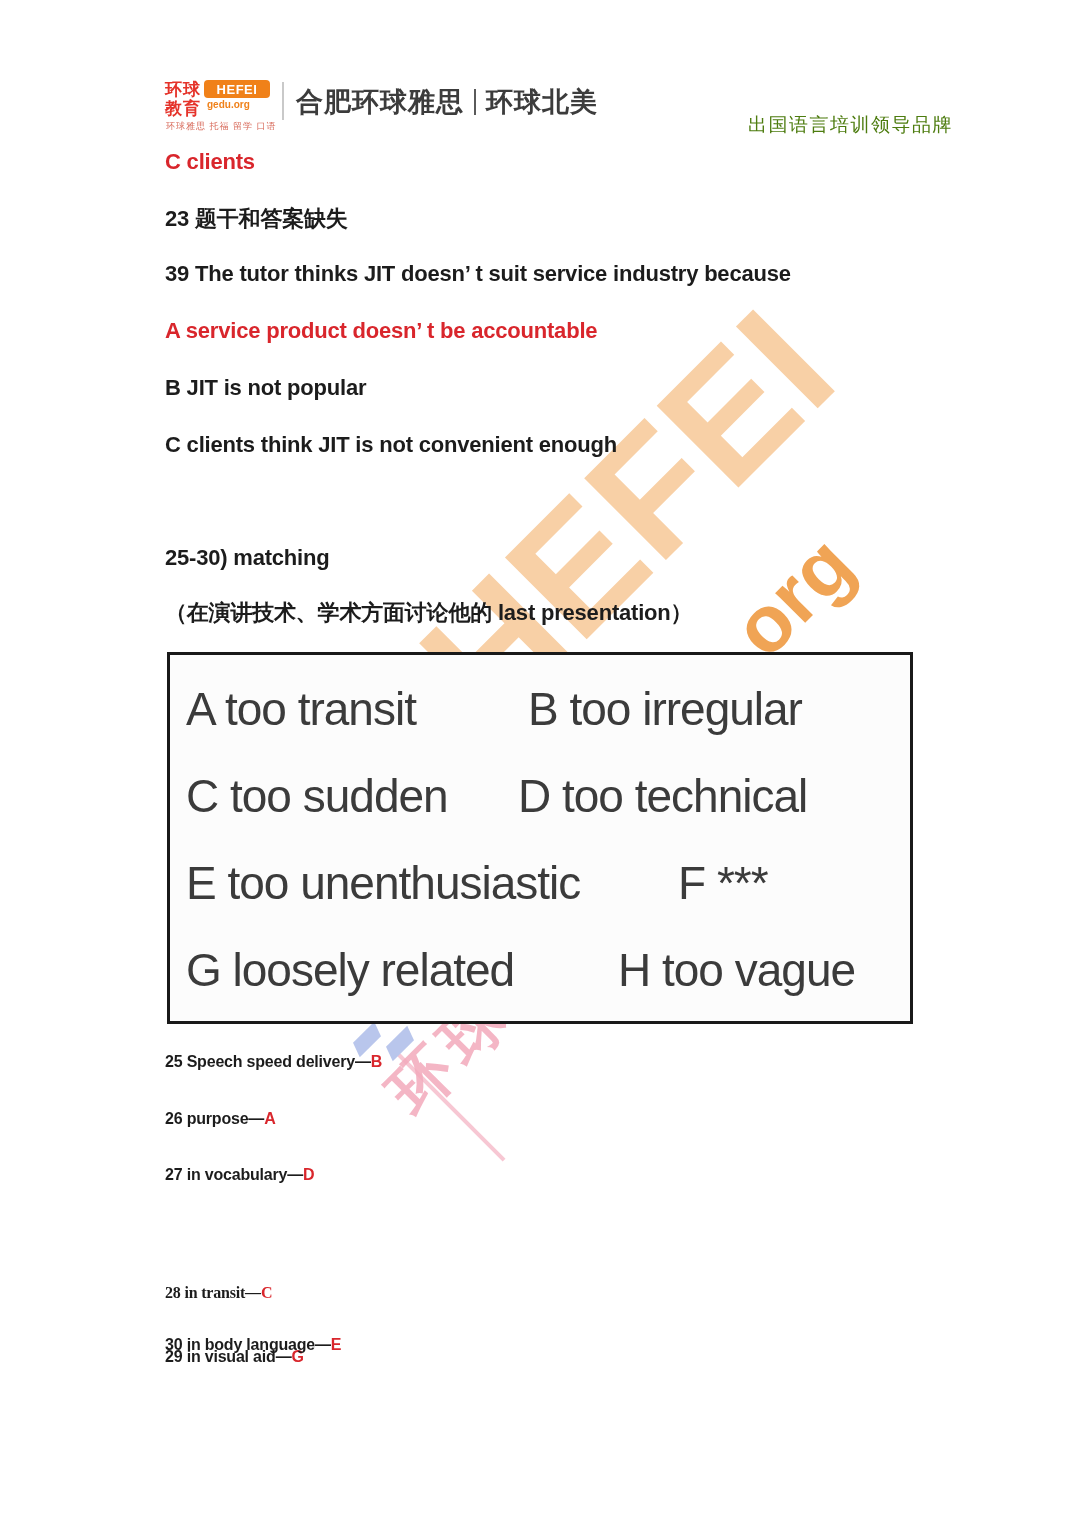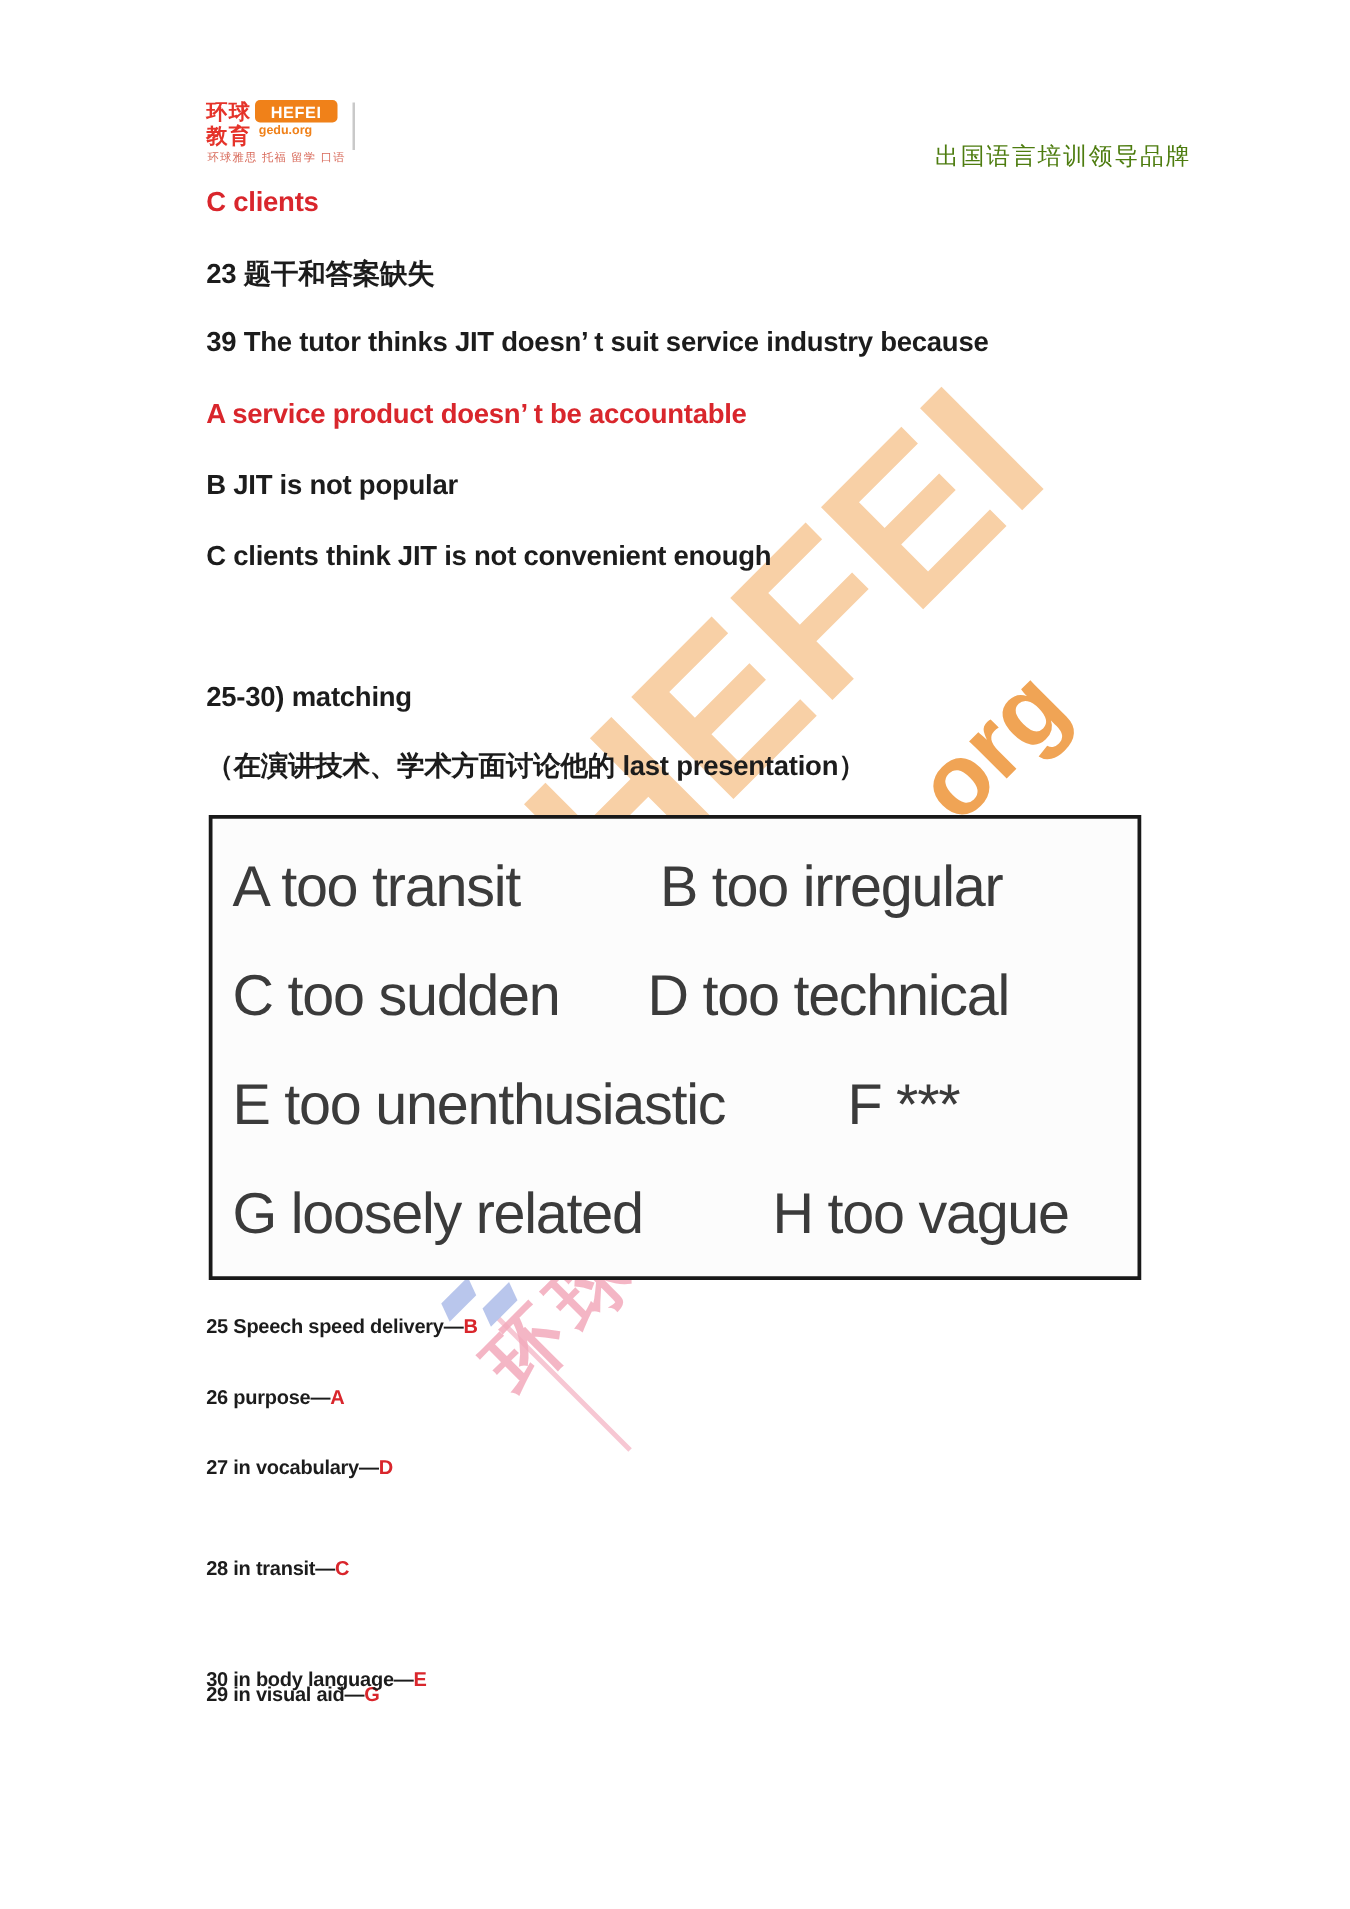--- a/index.html
+++ b/index.html
@@ -52,21 +52,21 @@
   .opt-box{left:167px;top:652px;width:740px;height:366px;background:#fcfcfc;
     border:3px solid #191919;z-index:1;}
   .opt{font-size:46px;font-weight:400;color:#3b3b3b;letter-spacing:-1px;z-index:2;white-space:nowrap;}
   .o-a{left:186px;top:682px;} .o-b{left:528px;top:682px;}
   .o-c{left:186px;top:769px;} .o-d{left:518px;top:769px;}
   .o-e{left:186px;top:856px;} .o-f{left:678px;top:856px;}
   .o-g{left:186px;top:943px;} .o-h{left:618px;top:943px;}
   
   .q{left:165px;font-size:16px;font-weight:700;letter-spacing:-.2px;z-index:2;white-space:nowrap;}
   .q25{top:1053px;} .q26{top:1110px;} .q27{top:1166px;}
-  .q28{top:1247px;} .q29{top:1348px;} .q30{top:1336px;}
+  .q28{top:1284px;font-family:Liberation Serif, serif;} .q29{top:1348px;} .q30{top:1336px;}
 </style>
 </head>
 <body>
 
 <div class="abs wm wm-hefei">HEFEI</div>
 <div class="abs wm wm-org">.org</div>
 <div class="abs wm wm-slash"></div>
 <div class="abs wm wm-cn">环球</div>
 <div class="abs wm wm-blue-a"></div>
 <div class="abs wm wm-blue-b"></div>
@@ -74,20 +74,25 @@
 <div class="abs logo-wrap">
   <div class="logo-cn">
     <div>环球</div>
     <div>教育</div>
   </div>
   <div class="logo-badge">
     <div class="badge-top">HEFEI</div>
     <div class="badge-domain">gedu.org</div>
   </div>
   <div class="logo-divider"></div>
+  <div class="logo-titles">
+    <span class="logo-title">合肥环球雅思</span>
+    <span class="title-sep"></span>
+    <span class="logo-title">环球北美</span>
+  </div>
 </div>
 <div class="abs logo-tagline">环球雅思 托福 留学 口语</div>
 <div class="abs slogan">出国语言培训领导品牌</div>
 
 <div class="abs line red t-ctextbook">C clients</div>
 <div class="abs line t-q23">23 题干和答案缺失</div>
 <div class="abs line t-q24">39 The tutor thinks JIT doesn’ t suit service industry because</div>
 <div class="abs line red t-q24a">A service product doesn’ t be accountable</div>
 <div class="abs line t-q24b">B JIT is not popular</div>
 <div class="abs line t-q24c">C clients think JIT is not convenient enough</div>

